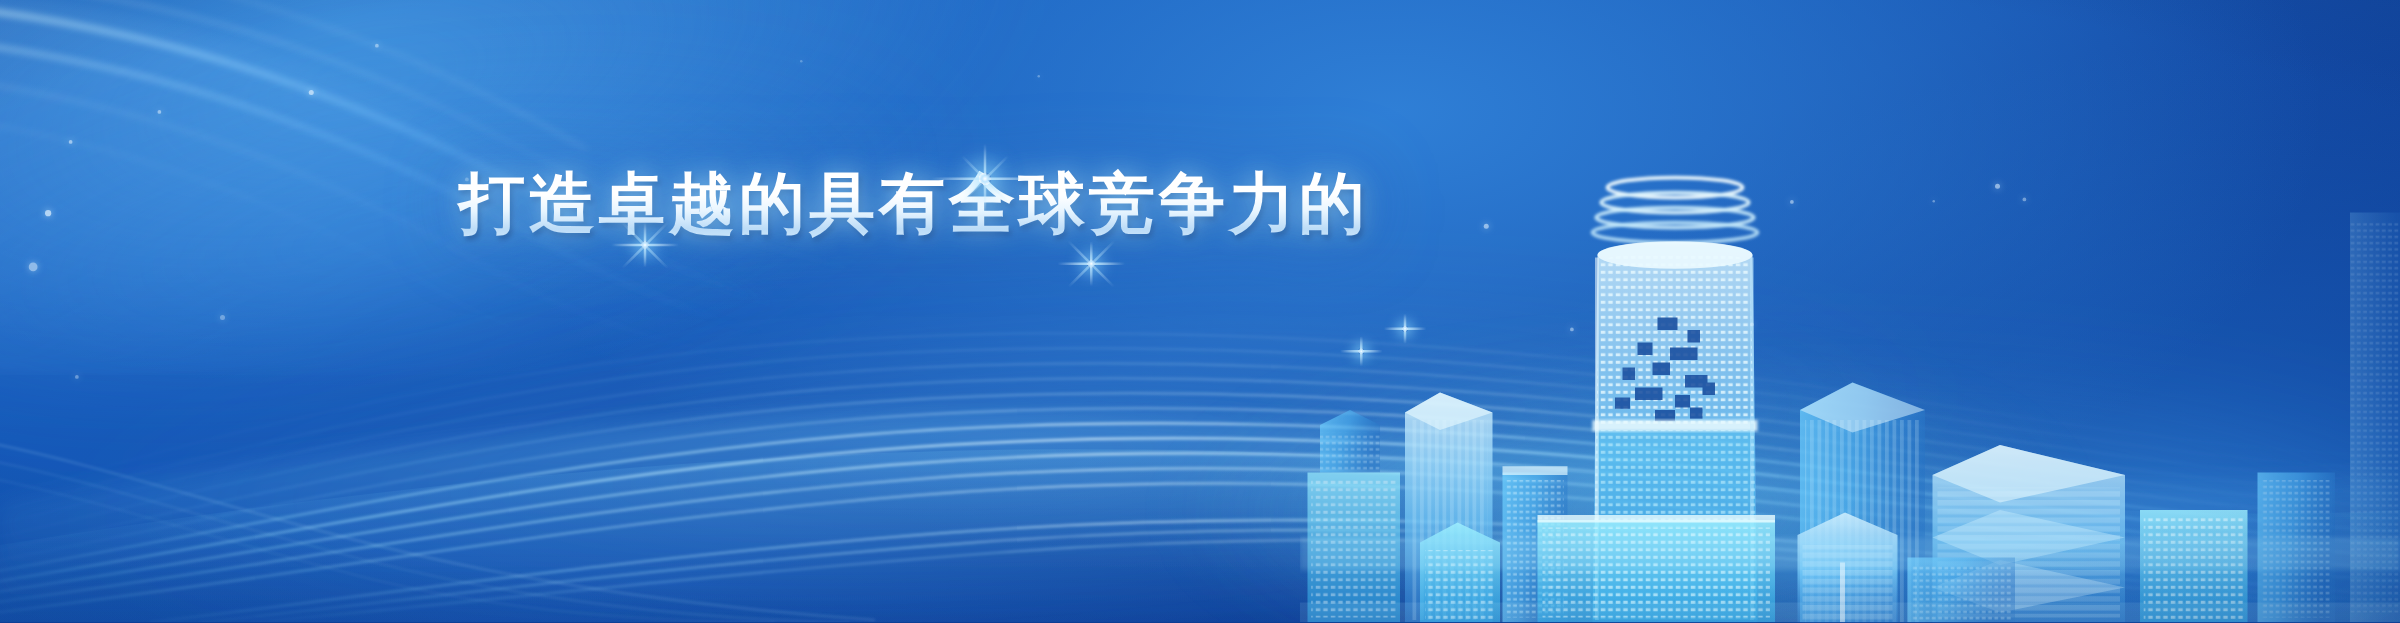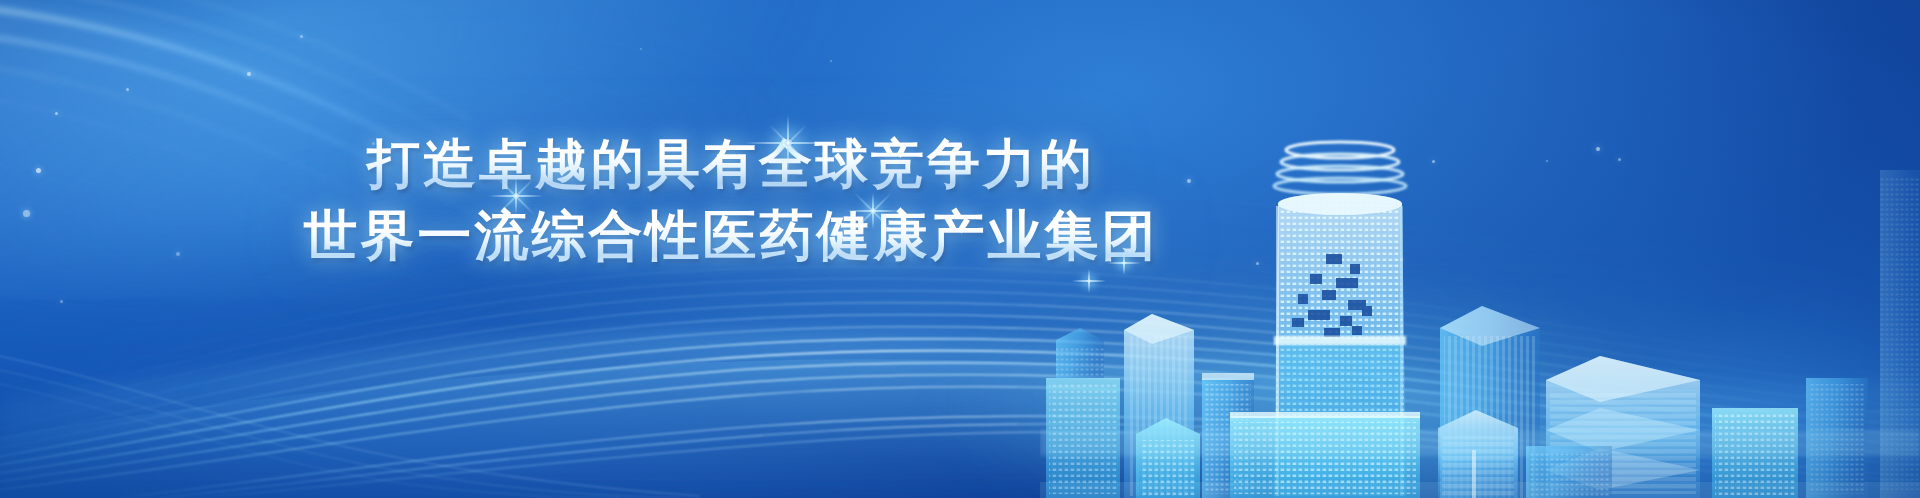--- a/index.html
+++ b/index.html
@@ -411,21 +411,20 @@
   <div class="dot" style="left:1432px;top:160px; width:3px;  height:3px;  opacity:.55;"></div>
   <div class="dot" style="left:1596px;top:147px; width:4px;  height:4px;  opacity:.6;"></div>
   <div class="dot" style="left:1618px;top:158px; width:3px;  height:3px;  opacity:.45;"></div>
   <div class="dot" style="left:1546px;top:160px; width:2px;  height:2px;  opacity:.4;"></div>
   <div class="dot" style="left:1400px;top:258px; width:3px;  height:3px;  opacity:.45;"></div>
   <div class="dot" style="left:830px; top:60px;  width:2px;  height:2px;  opacity:.35;"></div>
   <div class="dot" style="left:640px; top:48px;  width:2px;  height:2px;  opacity:.3;"></div>
 
   <div class="headline">
     <span class="hl-line l1">打造卓越的具有全球竞争力的</span>
-    <span class="hl-line l2">世界一流综合性医药健康产业集团</span>
   </div>
 
   <div class="sparkle" style="left:788px; top:143px;">
     <span class="h"></span>
       <span class="v"></span>
       <span class="d1"></span>
       <span class="d2"></span>
       <span class="core"></span>
   </div>
   <div class="sparkle sm" style="left:516px; top:196px;">

